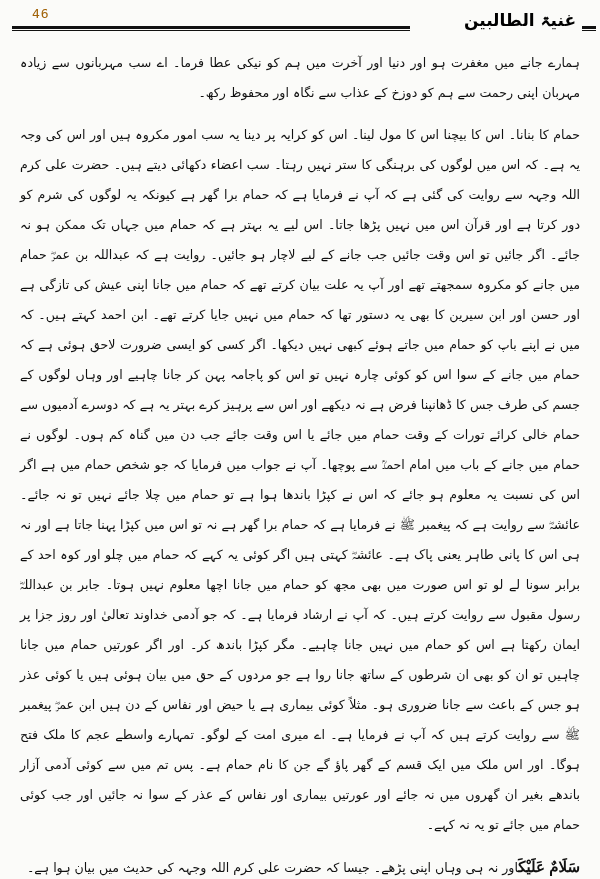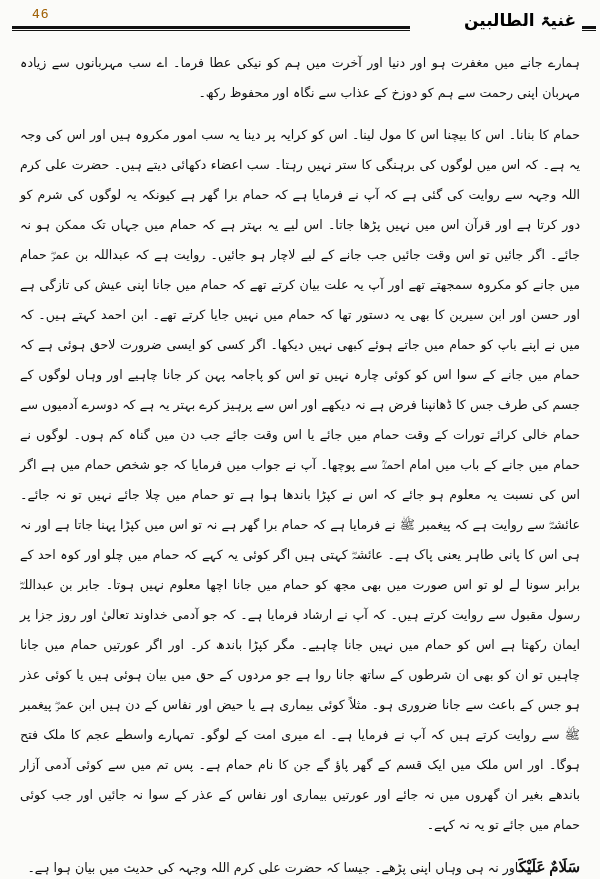--- a/index.html
+++ b/index.html
@@ -34,21 +34,21 @@
       direction:rtl; text-align:justify; text-align-last:right;
       font-family:"DejaVu Sans", sans-serif;
       font-size:12.6px; line-height:30px;
     }
     .para { margin:12px; }
     .section-title {
       text-align:center !important; text-align-last:center;
       font-family:"DejaVu Serif", serif; font-size:19px;
       line-height:34px; margin:6px 0 2px 0;
     }
-    .salam { font-family:Liberation Serif, serif; font-weight:bold; font-size:15px; }
+    .salam { font-family:Liberation Sans, sans-serif; font-weight:bold; font-size:15px; }
   </style>
 </head>
 <body>
 
 <div class="header">
   <span class="page-num">46</span>
   <div class="rule left"></div>
   <span class="book-title">غنیۃ الطالبین</span>
   <div class="rule right"></div>
 </div>

